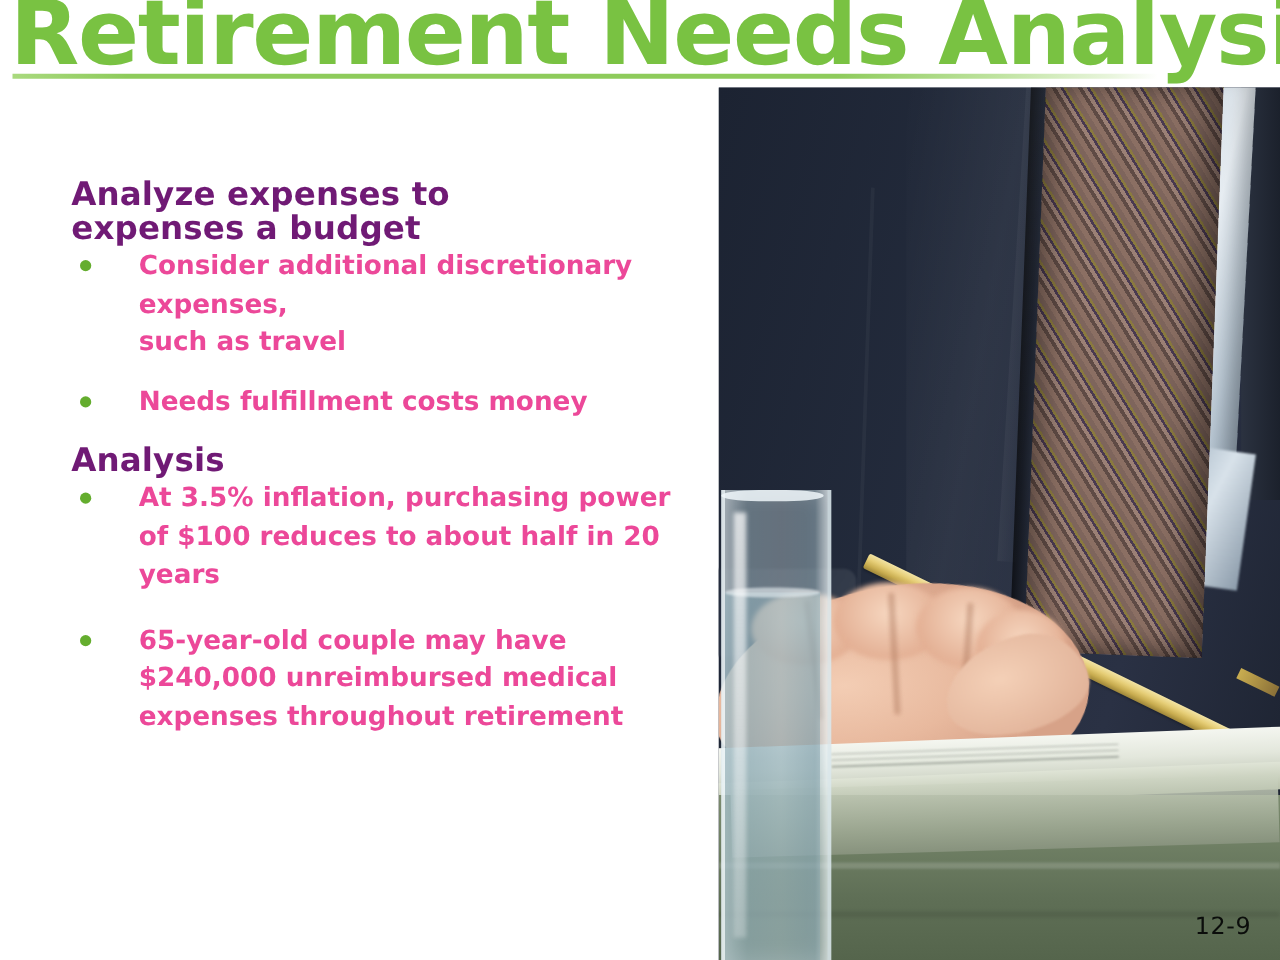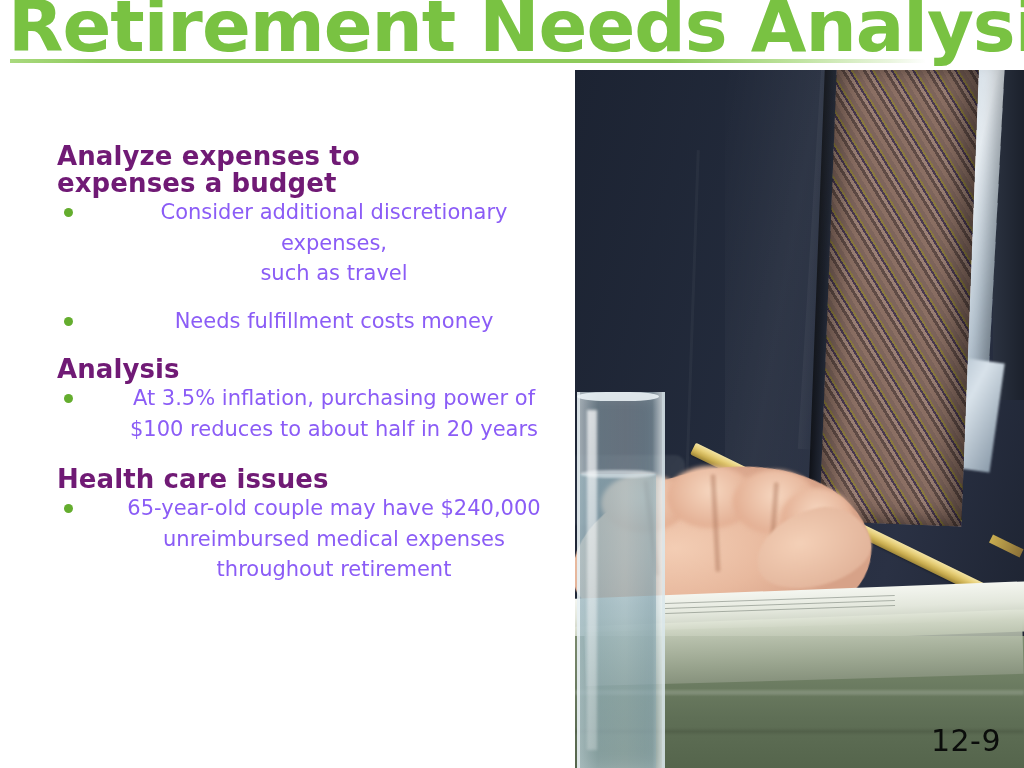--- a/index.html
+++ b/index.html
@@ -71,23 +71,22 @@
     list-style: none;
     margin: 0;
     padding: 0;
   }
   .bullet {
     position: relative;
     padding-left: 54px;
     margin: 0 0 0 0;
     font-size: 21px;
     line-height: 30.5px;
-    color: #8b5cf6;
-    font-weight: normal;
-    text-align: center;
+    color: #ec4899;
+    font-weight: bold;
   }
   .bullet + .bullet {
     margin-top: 17px;
   }
   .bullet .dot {
     position: absolute;
     left: 7px;
     top: 11px;
     width: 9px;
     height: 9px;
@@ -312,21 +311,21 @@
     border-radius: 40px/5px;
     filter: blur(1px);
   }
 
   
   .page-num {
     position: absolute;
     right: 23px;
     bottom: 13px;
     font-family: "DejaVu Sans", "Liberation Sans", sans-serif;
-    font-size: 30px;
+    font-size: 19px;
     line-height: 28px;
     color: #0b0d0b;
     letter-spacing: 0.5px;
   }
 </style>
 </head>
 <body>
 
 <div class="slide">
 
@@ -361,21 +360,20 @@
         <li class="bullet">
           <span class="dot"></span>
           <span style="white-space:pre-line">At 3.5% inflation, purchasing power of $100 reduces to about half in 20 years</span>
         </li>
       </ul>
     </div>
 
     <div class="gap-b"></div>
 
     <div>
-      <div class="head">Health care issues</div>
       <ul class="bullet-list">
         <li class="bullet">
           <span class="dot"></span>
           <span style="white-space:pre-line">65-year-old couple may have $240,000 unreimbursed medical expenses throughout retirement</span>
         </li>
       </ul>
     </div>
 
   </div>
 

